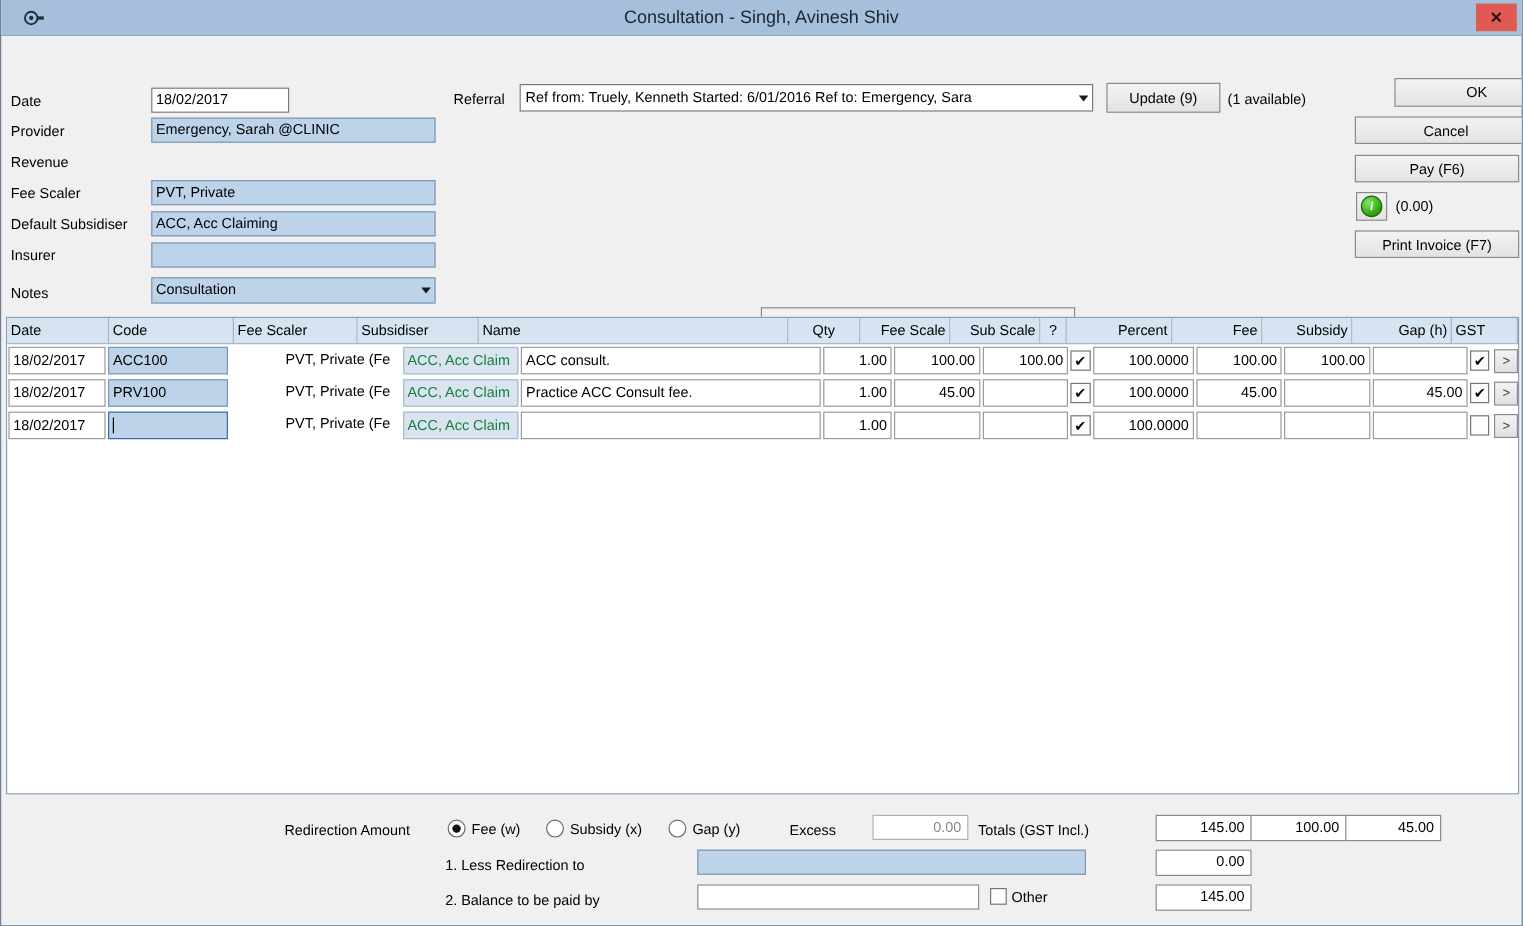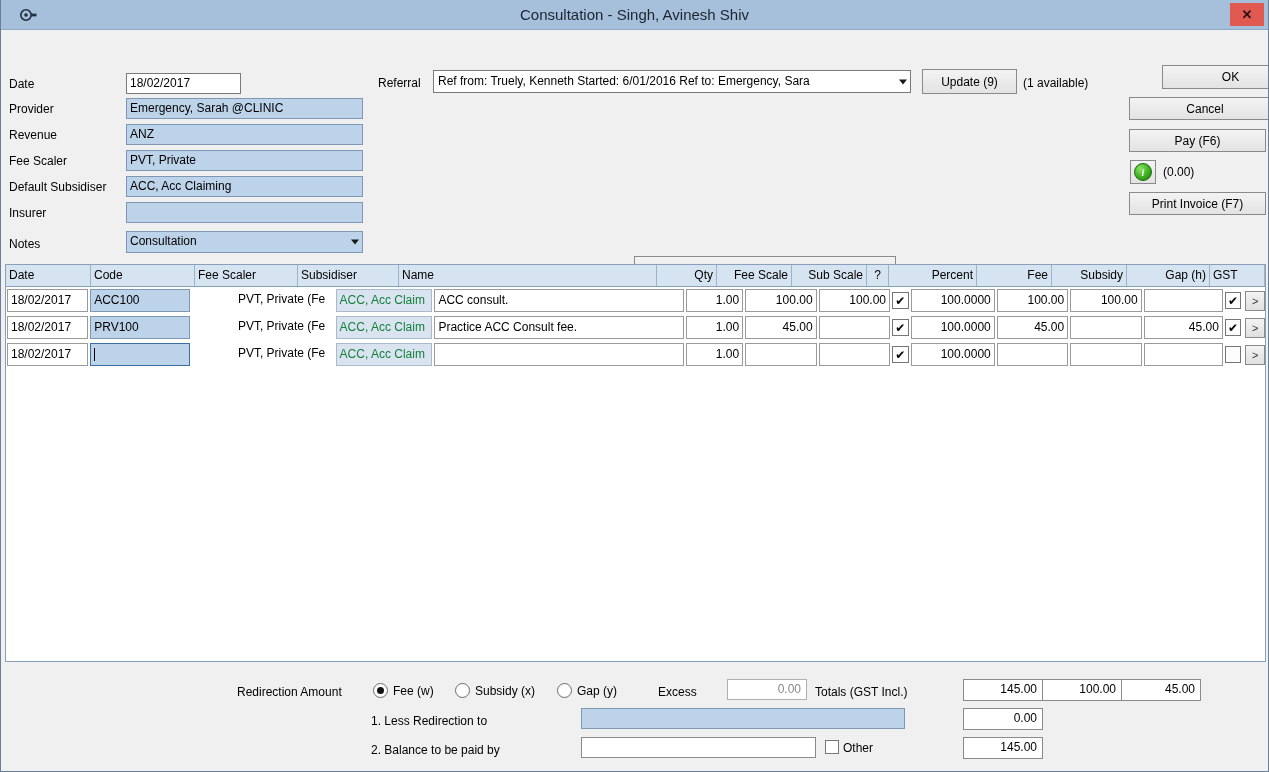--- a/index.html
+++ b/index.html
@@ -313,21 +313,20 @@
 
   <div id="topform">
 
     <div class="flabel" style="left:8px; top:47px;">Date</div>
     <div class="fbox white" style="left:125px; top:43px; width:115px; height:21px;">18/02/2017</div>
 
     <div class="flabel" style="left:8px; top:72px;">Provider</div>
     <div class="fbox" style="left:125px; top:68px; width:237px; height:21px;">Emergency, Sarah @CLINIC</div>
 
     <div class="flabel" style="left:8px; top:98px;">Revenue</div>
-    <div class="fbox" style="left:125px; top:94px; width:237px; height:21px;">ANZ</div>
 
     <div class="flabel" style="left:8px; top:124px;">Fee Scaler</div>
     <div class="fbox" style="left:125px; top:120px; width:237px; height:21px;">PVT, Private</div>
 
     <div class="flabel" style="left:8px; top:150px;">Default Subsidiser</div>
     <div class="fbox" style="left:125px; top:146px; width:237px; height:21px;">ACC, Acc Claiming</div>
 
     <div class="flabel" style="left:8px; top:176px;">Insurer</div>
     <div class="fbox" style="left:125px; top:172px; width:237px; height:21px;"></div>
 
@@ -358,21 +357,21 @@
     <div class="btn" id="linked-claim">Linked Claim No: 45646456</div>
   </div>
 
   <div id="grid">
     <div class="grid-header" id="grid-header">
         <div class="hc" style="width: 85px;">Date</div>
         <div class="hc" style="width: 104px;">Code</div>
         <div class="hc" style="width: 103px;">Fee Scaler</div>
         <div class="hc" style="width: 101px;">Subsidiser</div>
         <div class="hc" style="width: 258px;">Name</div>
-        <div class="hc r" style="width: 60px;">Qty</div>
+        <div class="hc r" style="width: 60px; text-align: center;">Qty</div>
         <div class="hc r" style="width: 75px;">Fee Scale</div>
         <div class="hc r" style="width: 75px;">Sub Scale</div>
         <div class="hc c" style="width: 22px;">?</div>
         <div class="hc r" style="width: 88px;">Percent</div>
         <div class="hc r" style="width: 75px;">Fee</div>
         <div class="hc r" style="width: 75px;">Subsidy</div>
         <div class="hc r" style="width: 83px;">Gap (h)</div>
         <div class="hc" style="width: 55px;">GST</div>
       </div>
     <div id="grid-body">

